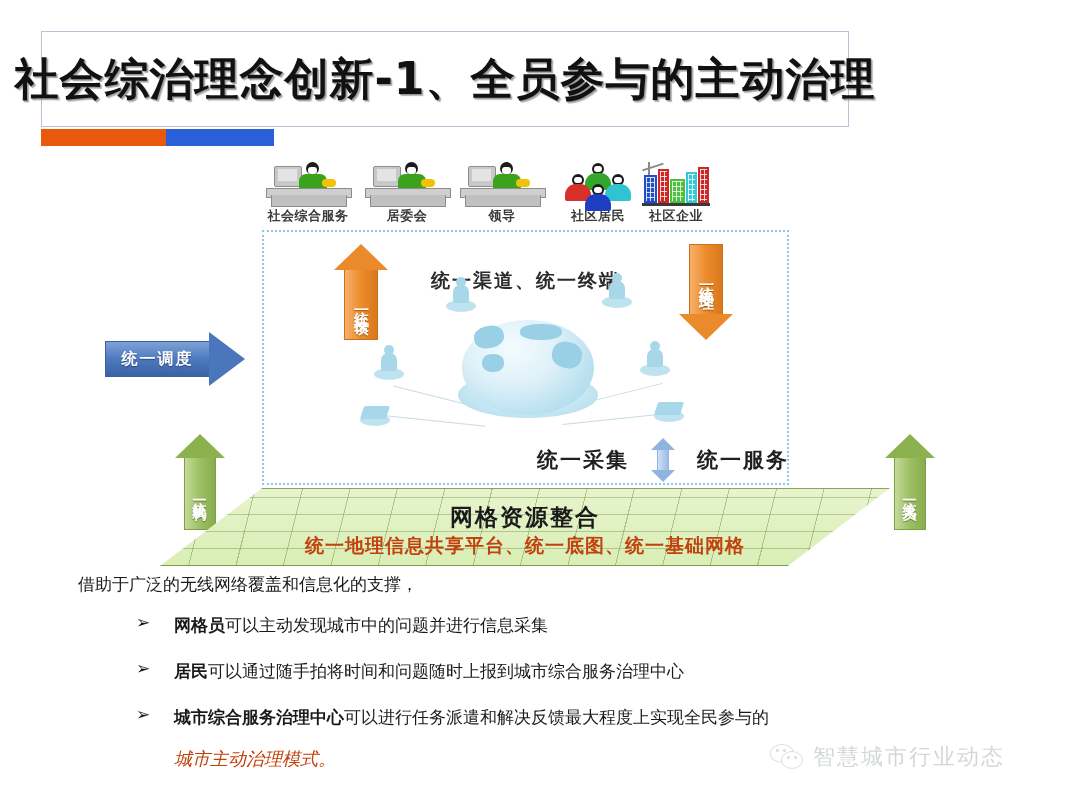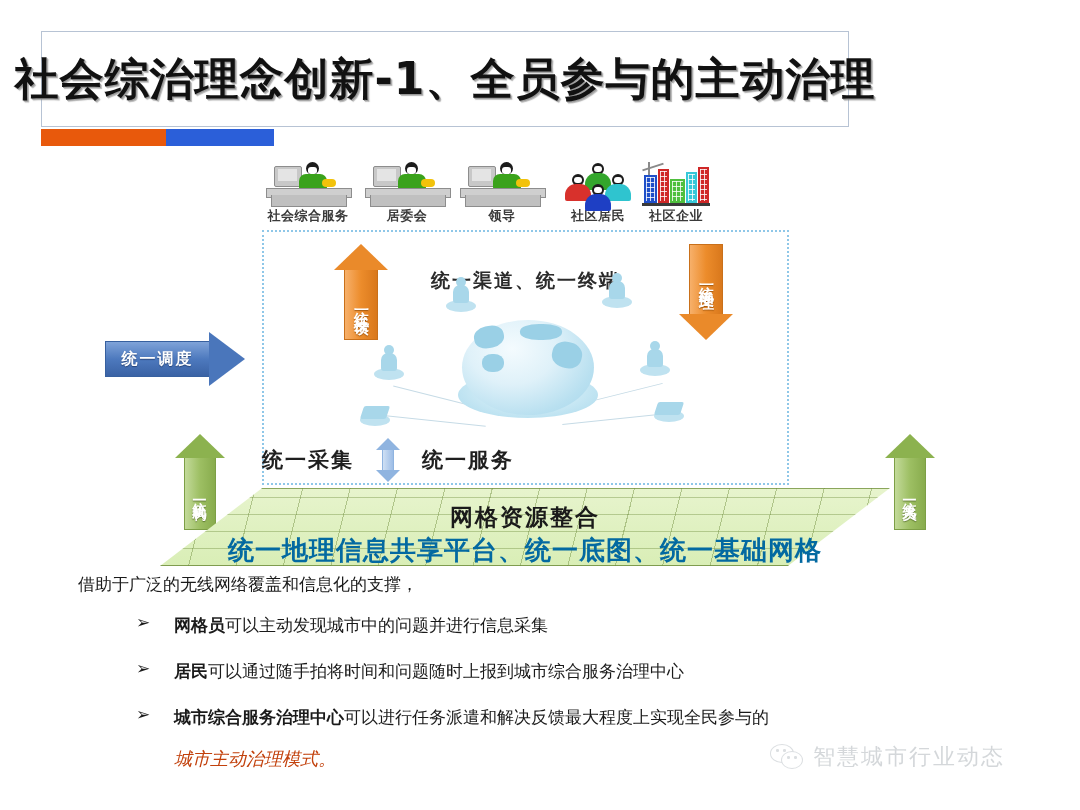--- a/index.html
+++ b/index.html
@@ -161,21 +161,21 @@
     width:32px;height:72px;margin:0 auto;
     background:linear-gradient(to right,#c3da9a,#9dbf63,#88ac4d);
     border:1px solid #7d9f46;border-top:none;box-sizing:border-box;
     display:flex;align-items:center;justify-content:center;
   }
   .garrow .lbl{font-size:14px;font-weight:bold;color:#fff;writing-mode:vertical-rl;letter-spacing:2px;text-shadow:0 1px 1px rgba(60,80,20,.6);}
   .ga-left{left:175px;top:284px;}
   .ga-right{left:885px;top:284px;}
 
   
-  .cs-row{position:absolute;left:262px;top:290px;width:527px;height:40px;display:flex;align-items:center;justify-content:flex-start;gap:22px;}
+  .cs-row{position:absolute;left:262px;top:290px;width:527px;height:40px;display:flex;align-items:center;justify-content:flex-end;gap:22px;}
   .cs-txt{font-size:21px;font-weight:bold;color:#1f1f1f;letter-spacing:2px;}
   .dbl{position:absolute;left:0;top:0;width:24px;height:44px;}
   .dbl .up{width:0;height:0;border-left:12px solid transparent;border-right:12px solid transparent;border-bottom:12px solid #8fb4e0;}
   .dbl .mid{width:12px;height:20px;margin:0 auto;background:linear-gradient(to right,#cfe0f4,#9dbde6);border-left:1px solid #8fb4e0;border-right:1px solid #8fb4e0;box-sizing:border-box;}
   .dbl .dn{width:0;height:0;border-left:12px solid transparent;border-right:12px solid transparent;border-top:12px solid #8fb4e0;}
 
   
   .platform{position:absolute;left:160px;top:338px;width:730px;height:78px;}
   .plate{
     position:absolute;inset:0;
@@ -190,21 +190,21 @@
     background-image:
       repeating-linear-gradient(104deg,rgba(110,140,60,.45) 0 1px,transparent 1px 46px),
       repeating-linear-gradient(0deg,rgba(110,140,60,.40) 0 1px,transparent 1px 17px);
   }
   .plate-t1{
     position:absolute;left:0;top:14px;width:730px;text-align:center;
     font-size:23px;font-weight:bold;color:#1a1a1a;letter-spacing:2px;
   }
   .plate-t2{
     position:absolute;left:0;top:45px;width:730px;text-align:center;
-    font-size:26px;font-weight:600;color:#0369a1;letter-spacing:1px;
+    font-size:19px;font-weight:600;color:#c2410c;letter-spacing:1px;
   }
 
   
   .body-txt{position:absolute;left:78px;top:572px;width:930px;}
   .lead{font-size:17px;color:#1a1a1a;line-height:1.5;}
   .bullets{margin-top:14px;}
   .bullet{display:flex;align-items:flex-start;margin-bottom:20px;}
   .bmark{
     width:38px;flex:none;font-size:17px;color:#1a1a1a;text-align:left;padding-left:58px;
     box-sizing:content-box;

